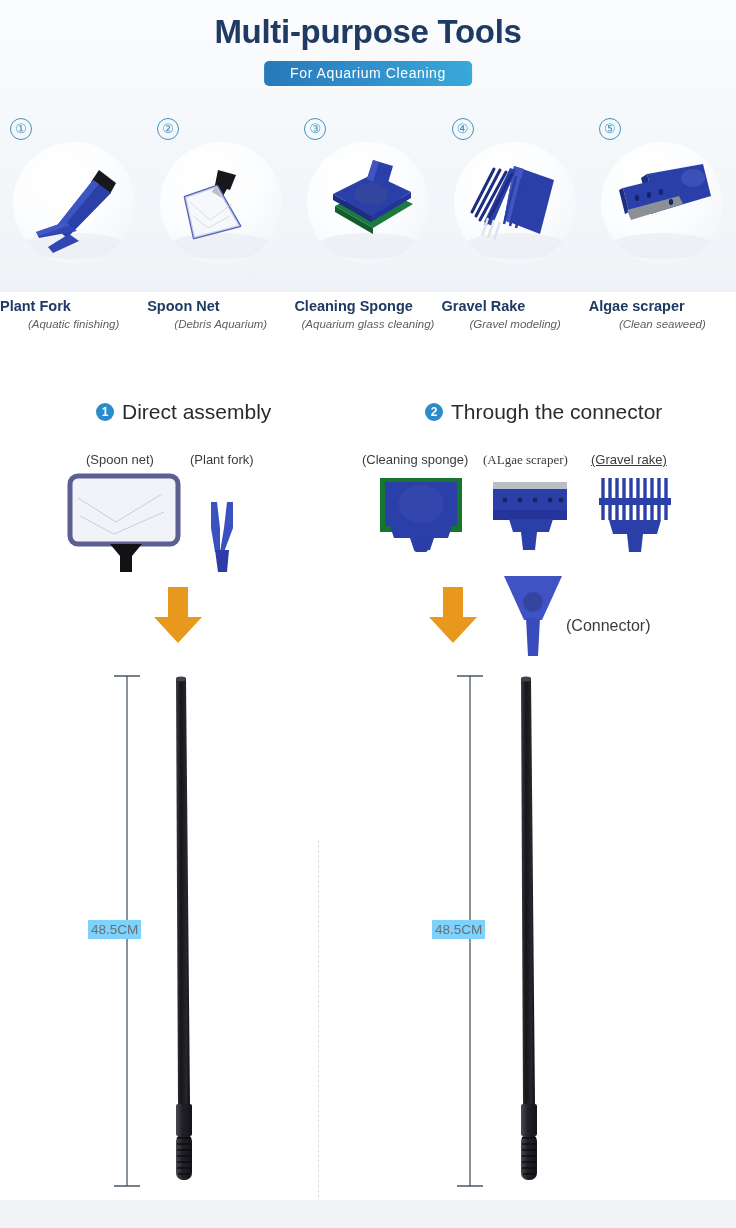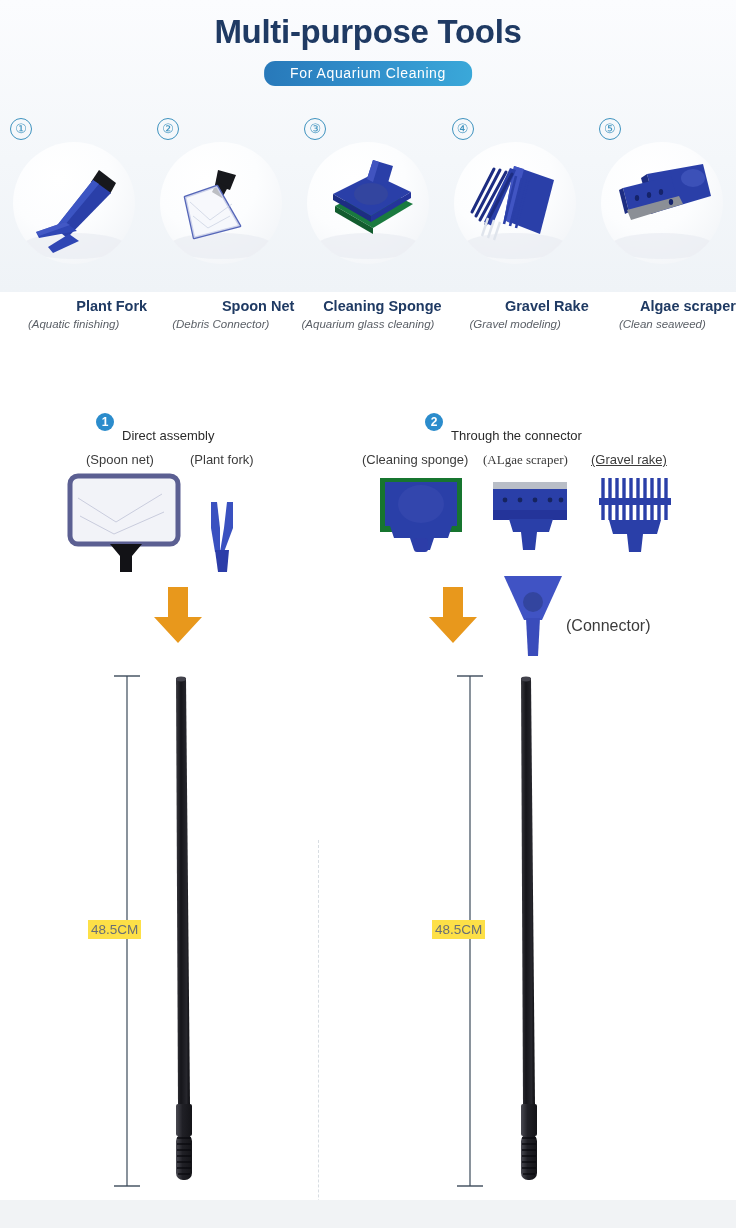--- a/index.html
+++ b/index.html
@@ -19,21 +19,21 @@
   .page-title {
     position: absolute; left: 0; top: 13px; width: 736px;
     text-align: center;
     font-size: 33px; font-weight: bold; color: #1f3a63;
     letter-spacing: -0.3px;
   }
   .subtitle-pill {
     position: absolute; left: 50%; top: 61px; transform: translateX(-50%);
     background: linear-gradient(90deg, #2879ba 0%, #318fcb 50%, #3aa8d9 100%);
     color: #ffffff; font-size: 14px;
-    padding: 4px 26px 5px; border-radius: 11px;
+    padding: 4px 26px 5px; border-radius: 5px;
     letter-spacing: 0.6px; white-space: nowrap;
   }
 
   .tool-grid {
     position: absolute; left: 0; top: 118px; width: 736px; height: 230px;
     display: flex;
   }
   .tool-cell { position: relative; width: 147.2px; height: 230px; }
 
   .circ-num {
@@ -45,53 +45,53 @@
   .photo-circle {
     position: absolute; left: 50%; top: 24px; transform: translateX(-50%);
     width: 122px; height: 122px; border-radius: 50%;
     background: radial-gradient(circle at 38% 30%, #ffffff 0%, #fcfdfe 45%, #eef1f5 100%);
     overflow: hidden;
   }
   .photo-circle svg { position: absolute; left: 0; top: 0; }
 
   .tool-name {
     position: absolute; left: 0; top: 180px; width: 100%;
-    text-align: right; font-size: 14.5px; font-weight: bold; color: #1f3a63;
+    text-align: left; font-size: 14.5px; font-weight: bold; color: #1f3a63;
     white-space: nowrap;
   }
   .tool-sub {
     position: absolute; left: 0; top: 200px; width: 100%;
     text-align: center; font-size: 11.5px; color: #5a5f66;
     white-space: nowrap;
     font-style: italic;
   }
 
   
   .assembly { position: absolute; left: 0; top: 372px; width: 736px; height: 828px; background: #fff; }
 
   .sec-head { position: absolute; display: flex; align-items: center; gap: 8px; }
   .sec-badge {
     width: 18px; height: 18px; border-radius: 50%;
     background: #2b8ccc; color: #fff;
     font-size: 12px; font-weight: bold; line-height: 18px; text-align: center;
   }
-  .sec-title { font-size: 13px; color: #2b2b2b; white-space: nowrap; margin-top: 28px; }
+  .sec-title { font-size: 21px; color: #2b2b2b; white-space: nowrap; }
 
   .part-label {
     position: absolute; font-size: 13px; color: #3b3b3b; white-space: nowrap;
   }
 
   .divider {
     position: absolute; left: 318px; top: 468px; width: 0; height: 632px;
     border-left: 1px dashed #d8dde2;
   }
 
   .dim-label {
     position: absolute; font-size: 13.5px; color: #6a6f75;
-    background: #fde047; padding: 2px 3px; white-space: nowrap;
+    background: #7dd3fc; padding: 2px 3px; white-space: nowrap;
   }
   .conn-label { position: absolute; font-size: 16px; color: #3b3b3b; white-space: nowrap; }
 
   .footer-band {
     position: absolute; left: 0; top: 1200px; width: 736px; height: 28px;
     background: #f1f3f5;
   }
   svg { display: block; overflow: visible; }
 </style>
 </head>
@@ -134,21 +134,21 @@
               <path d="M57 44 L25 55 L34 96 L80 84 Z"></path>
             </g>
             <path d="M57 44 L25 55 L34 96 L80 84 Z" fill="#f4f6fb" opacity="0.75"></path>
             <g stroke="#c3cadd" stroke-width="0.8" fill="none" opacity="0.8">
               <path d="M30 60 L50 78 L72 62"></path>
               <path d="M33 74 L48 86 L70 74"></path>
             </g>
           </svg>
         </div>
         <div class="tool-name">Spoon Net</div>
-        <div class="tool-sub">(Debris Connector)</div>
+        <div class="tool-sub">(Debris Aquarium)</div>
       </div>
 
       <div class="tool-cell">
         <div class="circ-num">③</div>
         <div class="photo-circle">
           <svg width="122" height="122" viewBox="0 0 122 122">
             <ellipse cx="61" cy="104" rx="52" ry="13" fill="#e9edf2" opacity="0.7"></ellipse>
             <path d="M28 64 L68 44 L106 62 L66 86 Z" fill="#1a7a3f"></path>
             <path d="M28 64 L66 86 L66 92 L28 70 Z" fill="#125c2e"></path>
             <path d="M26 52 L66 32 L104 50 L64 74 Z" fill="#2a3fa8"></path>

